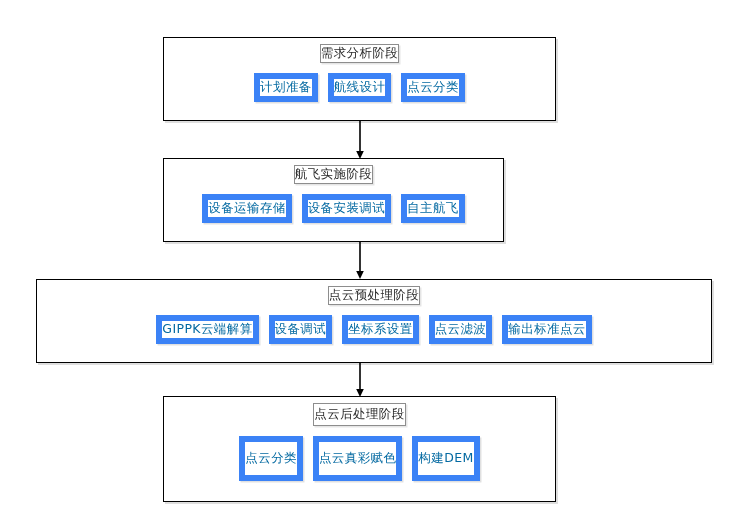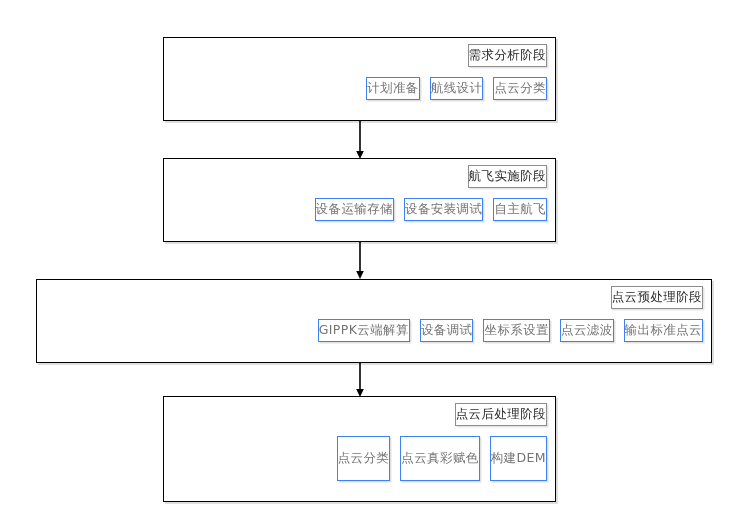--- a/index.html
+++ b/index.html
@@ -24,21 +24,21 @@
 
   
   .stage {
     position: absolute;
     box-sizing: border-box;
     border: 1.4px solid #000000;
     background: #ffffff;
     box-shadow: 2px 2px 0 0 rgba(0,0,0,0.13);
     display: flex;
     flex-direction: column;
-    align-items: flex-end;
+    align-items: center;
     padding: 6px 8px 20px 8px;
   }
 
   
   .stage-header {
     box-sizing: border-box;
     border: 1px solid #8d8d8d;
     background: #ffffff;
     box-shadow: 1.5px 1.5px 0 0 rgba(0,0,0,0.10);
     height: 23px;
@@ -55,30 +55,30 @@
   .stage-items {
     margin-top: 10px;
     display: flex;
     flex-direction: row;
     gap: 10px;
     flex: 1 1 auto;
   }
 
   .task-box {
     box-sizing: border-box;
-    border: 1px solid #3b82f6;
+    border: 6px solid #3b82f6;
     background: #ffffff;
     box-shadow: 1.5px 1.5px 0 0 rgba(0,0,0,0.12);
     flex: 1 1 0;
     display: flex;
     align-items: center;
     justify-content: center;
     font-size: 12.5px;
     letter-spacing: 0.4px;
-    color: #737373;
+    color: #0369a1;
     white-space: nowrap;
   }
 
   
   .connector {
     position: absolute;
     width: 14px;
     display: block;
   }
   .connector svg {
@@ -100,21 +100,21 @@
     </div>
   </div>
 
   <div class="connector" style="left:353px; top:121px; height:38px;">
     <svg width="14" height="38" viewBox="0 0 14 38">
       <line x1="7" y1="0" x2="7" y2="32" stroke="#000000" stroke-width="1.6"></line>
       <polygon points="7,38 3.2,30 10.8,30" fill="#000000"></polygon>
     </svg>
   </div>
 
-  <div class="stage" id="stage-2" style="left:163px; top:158px; width:393px; height:84px;">
+  <div class="stage" id="stage-2" style="left:163px; top:158px; width:341px; height:84px;">
     <div class="stage-header">航飞实施阶段</div>
     <div class="stage-items">
       <div class="task-box">设备运输存储</div>
       <div class="task-box">设备安装调试</div>
       <div class="task-box">自主航飞</div>
     </div>
   </div>
 
   <div class="connector" style="left:353px; top:242px; height:37px;">
     <svg width="14" height="37" viewBox="0 0 14 37">

